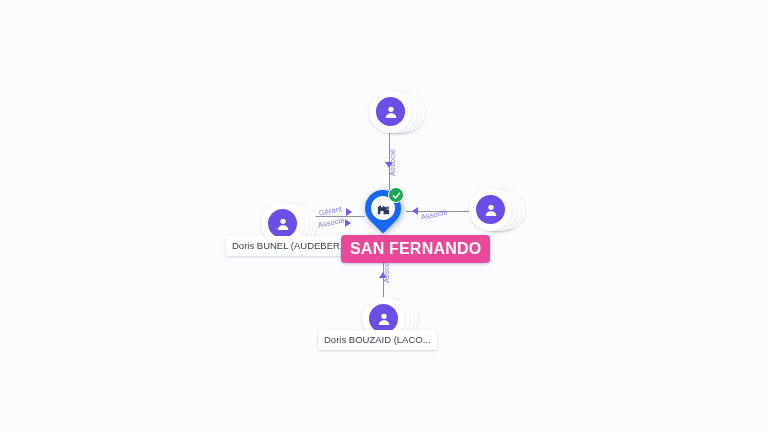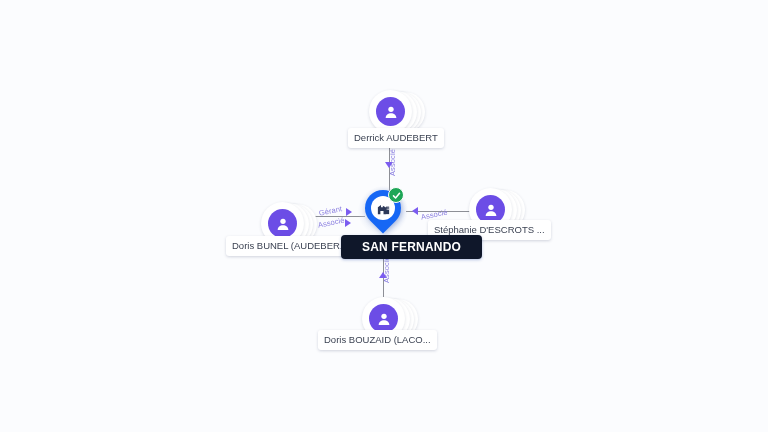--- a/index.html
+++ b/index.html
@@ -159,26 +159,26 @@
     border: 1.5px solid #ffffff;
     display: flex;
     align-items: center;
     justify-content: center;
     z-index: 4;
   }
   .verified-badge svg { display:block; }
 
   #company-label {
     position: absolute;
-    background: #0f172a;
+    background: #ec4899;
     color: #ffffff;
-    font-size: 12px;
+    font-size: 16px;
     font-weight: bold;
     letter-spacing: .2px;
-    padding: 5px 21px;
+    padding: 5px 9px;
     border-radius: 4px;
     white-space: nowrap;
     z-index: 9;
     box-shadow: 0 1px 3px rgba(20,60,160,.30);
   }
 </style>
 </head>
 <body>
 
 <div id="canvas">
@@ -211,21 +211,20 @@
       <div class="card c0">
         <div class="avatar-circle">
           <svg width="16" height="16" viewBox="0 0 24 24" fill="#ffffff">
             <circle cx="12" cy="8" r="4"></circle>
             <path d="M4 21c0-4.4 3.6-7 8-7s8 2.6 8 7z"></path>
           </svg>
         </div>
       </div>
     </div>
   </div>
-  <div class="node-label" style="left:348px; top:128px;">Derrick AUDEBERT</div>
 
   <div class="node" style="left:261px; top:202px;">
     <div class="stack">
       <div class="card c3"></div>
       <div class="card c2"></div>
       <div class="card c1"></div>
       <div class="card c0">
         <div class="avatar-circle">
           <svg width="16" height="16" viewBox="0 0 24 24" fill="#ffffff">
             <circle cx="12" cy="8" r="4"></circle>
@@ -245,21 +244,20 @@
       <div class="card c0">
         <div class="avatar-circle">
           <svg width="16" height="16" viewBox="0 0 24 24" fill="#ffffff">
             <circle cx="12" cy="8" r="4"></circle>
             <path d="M4 21c0-4.4 3.6-7 8-7s8 2.6 8 7z"></path>
           </svg>
         </div>
       </div>
     </div>
   </div>
-  <div class="node-label" style="left:428px; top:220px;">Stéphanie D'ESCROTS ...</div>
 
   <div class="node" style="left:362px; top:297px;">
     <div class="stack">
       <div class="card c3"></div>
       <div class="card c2"></div>
       <div class="card c1"></div>
       <div class="card c0">
         <div class="avatar-circle">
           <svg width="16" height="16" viewBox="0 0 24 24" fill="#ffffff">
             <circle cx="12" cy="8" r="4"></circle>

